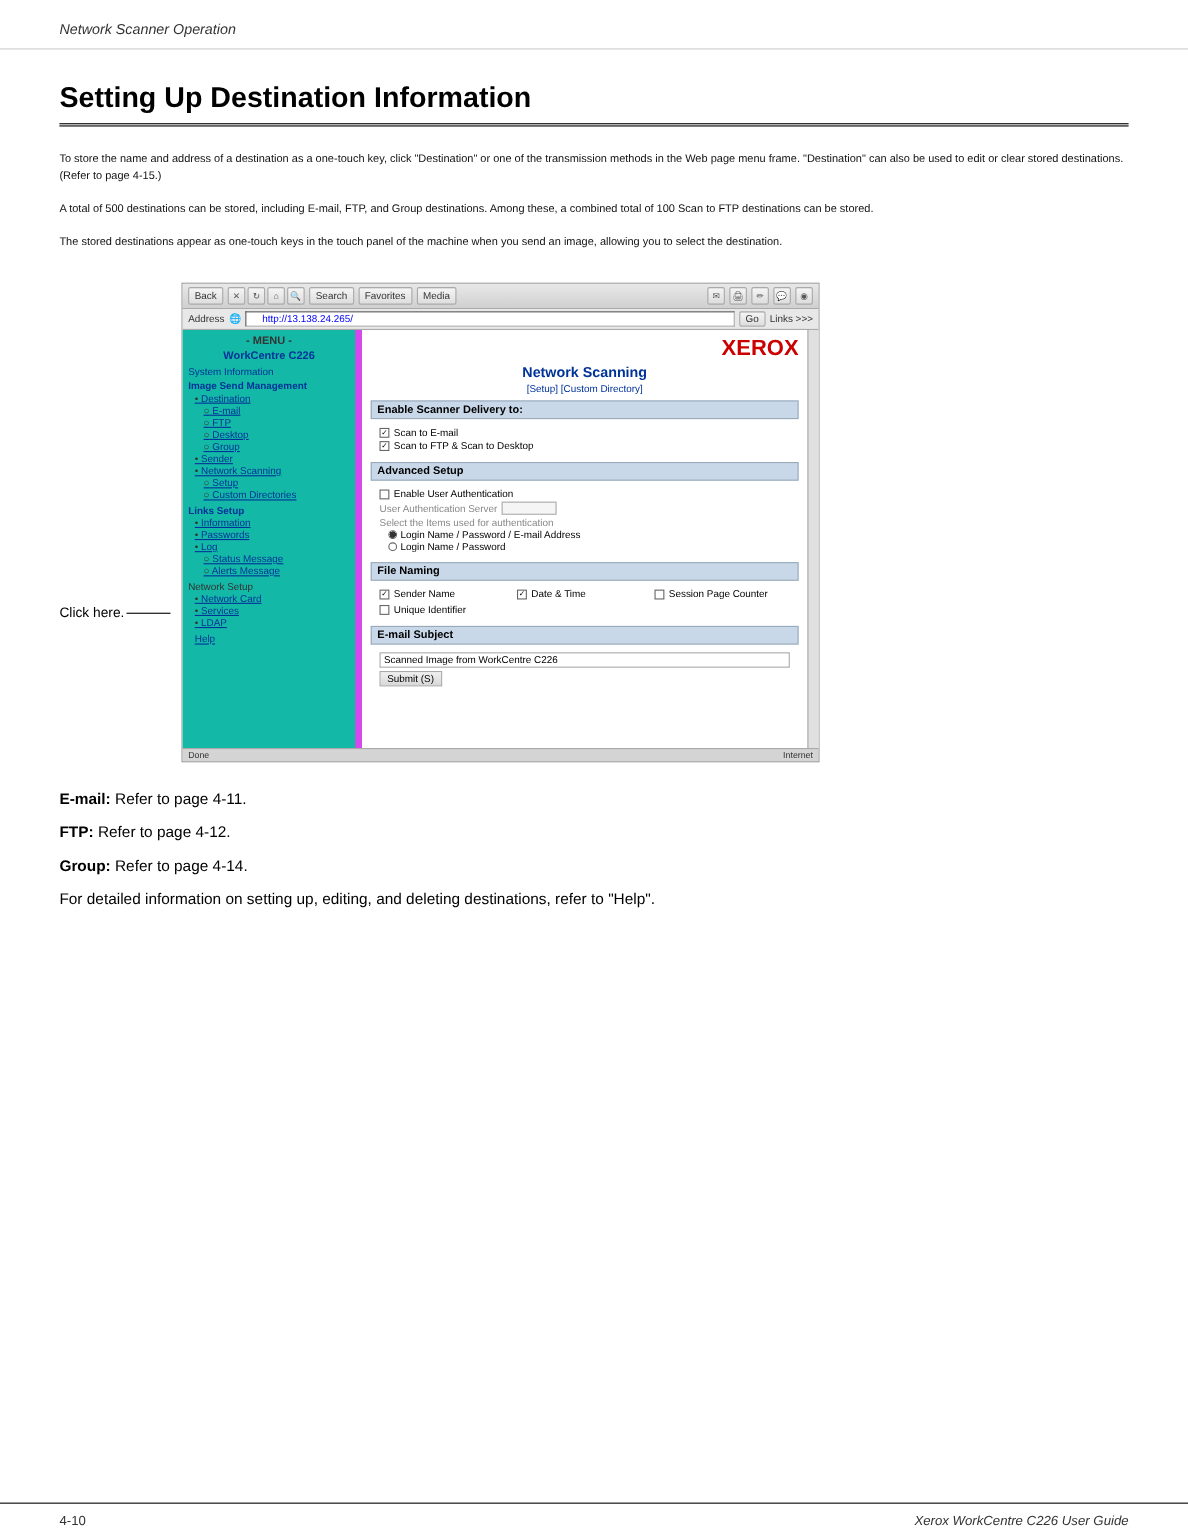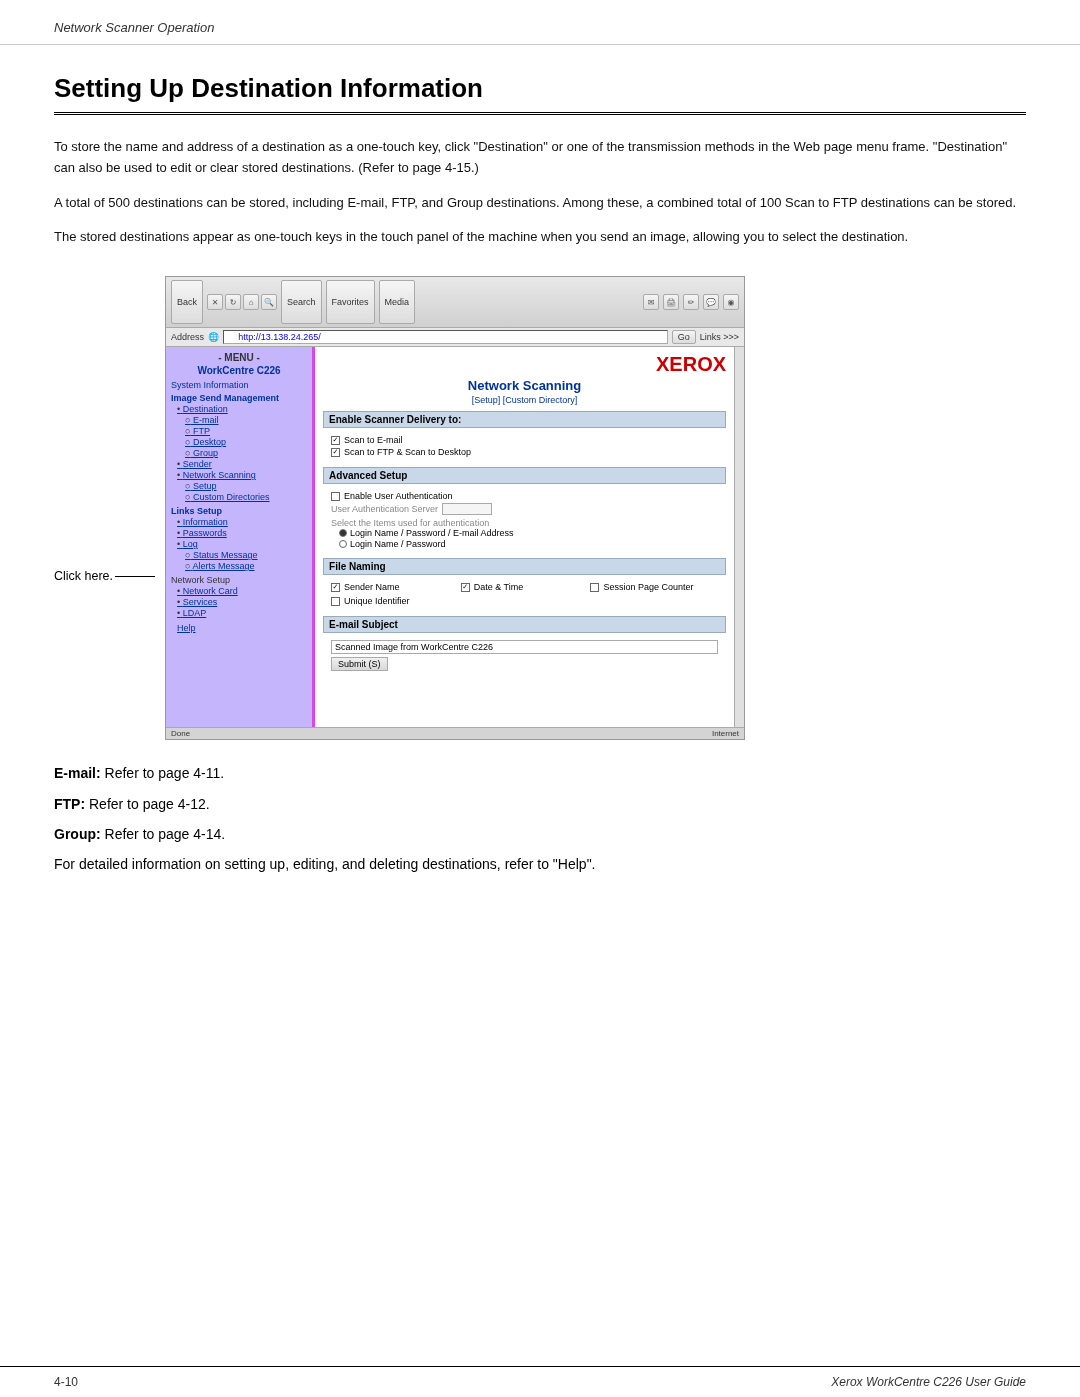--- a/index.html
+++ b/index.html
@@ -31,21 +31,21 @@
     .page-title {
       font-size: 26px;
       font-weight: bold;
       color: #000;
       border-bottom: 3px double #000;
       padding-bottom: 8px;
       margin-bottom: 22px;
     }
 
     .body-text {
-      font-size: 13px;
+      font-size: 10px;
       line-height: 1.6;
       color: #111;
       margin-bottom: 14px;
     }
 
     
     .screenshot-area {
       display: flex;
       flex-direction: row;
       align-items: flex-start;
@@ -85,21 +85,21 @@
       align-items: center;
       gap: 4px;
       border-bottom: 1px solid #aaa;
     }
     .browser-btn {
       font-size: 9px;
       color: #333;
       background: linear-gradient(to bottom, #f5f5f5, #ddd);
       border: 1px solid #aaa;
       border-radius: 2px;
-      padding: 16px 5px;
+      padding: 2px 5px;
       cursor: pointer;
     }
     .browser-icons {
       display: flex;
       gap: 2px;
       align-items: center;
     }
     .browser-icon-btn {
       width: 16px;
       height: 16px;
@@ -149,24 +149,24 @@
 
     
     .browser-content {
       display: flex;
       background: #fff;
       min-height: 380px;
     }
 
     
     .browser-sidebar {
-      width: 149px;
-      background: #c4b5fd;
+      width: 163px;
+      background: #14b8a6;
       padding: 5px;
-      border-right: 3px solid #d946ef;
+      border-right: 6px solid #d946ef;
       flex-shrink: 0;
     }
 
     .menu-title {
       text-align: center;
       font-size: 10px;
       font-weight: bold;
       color: #333;
       margin-bottom: 2px;
     }

